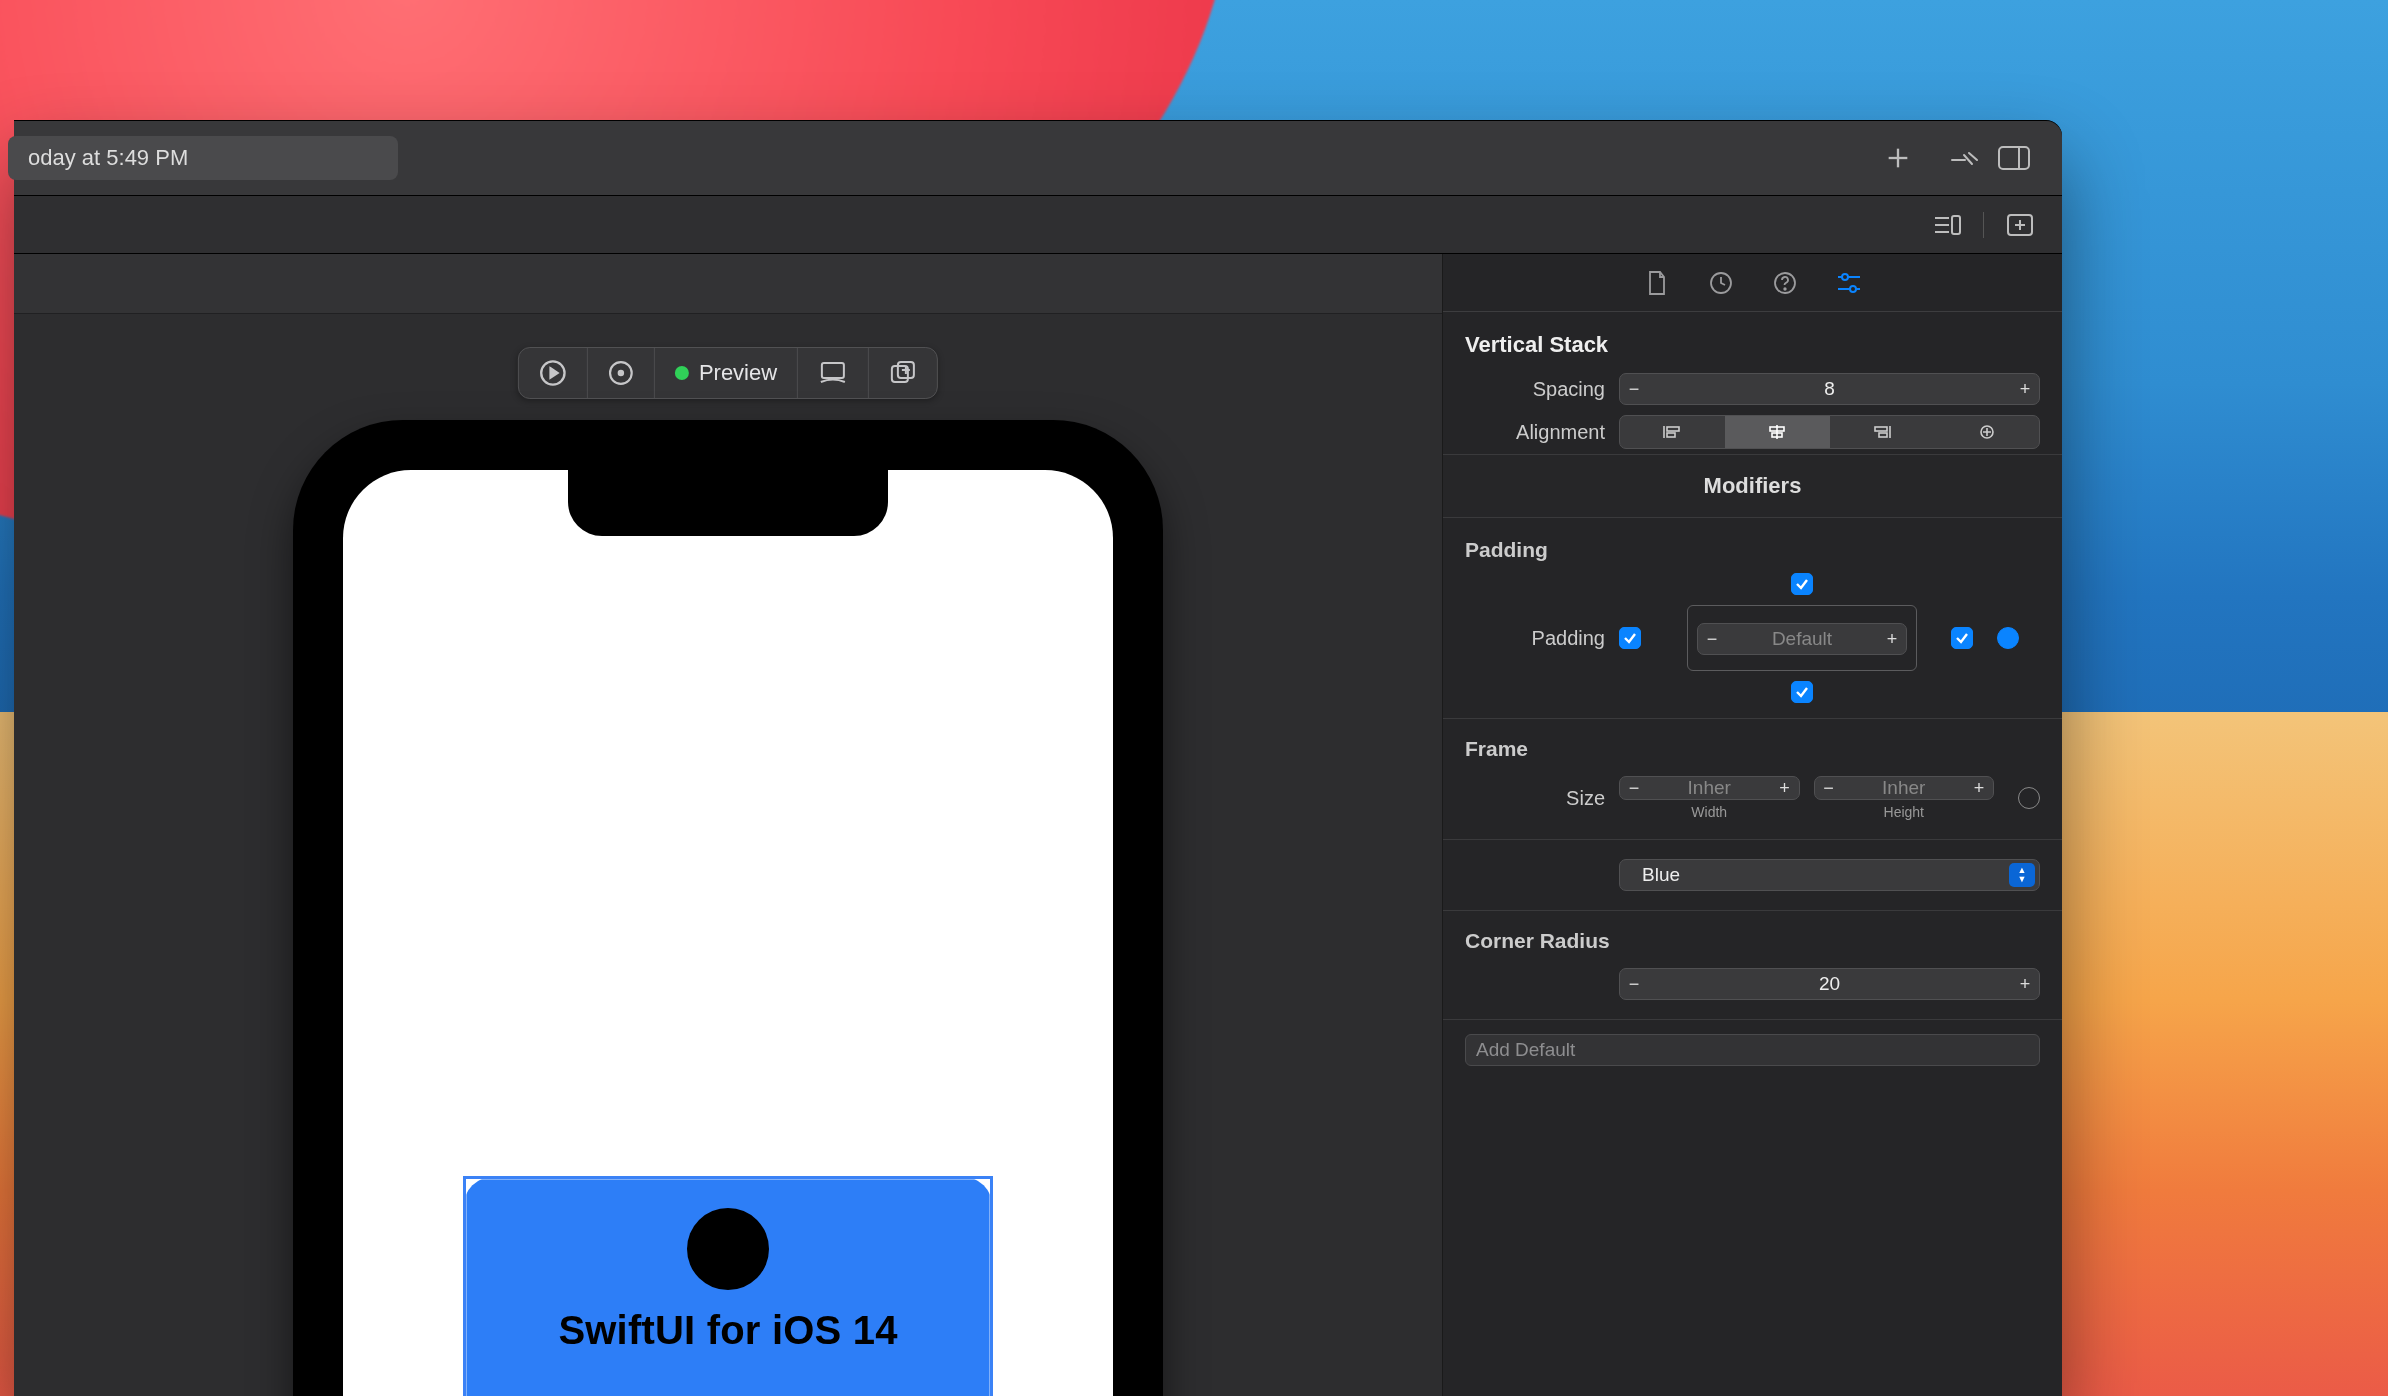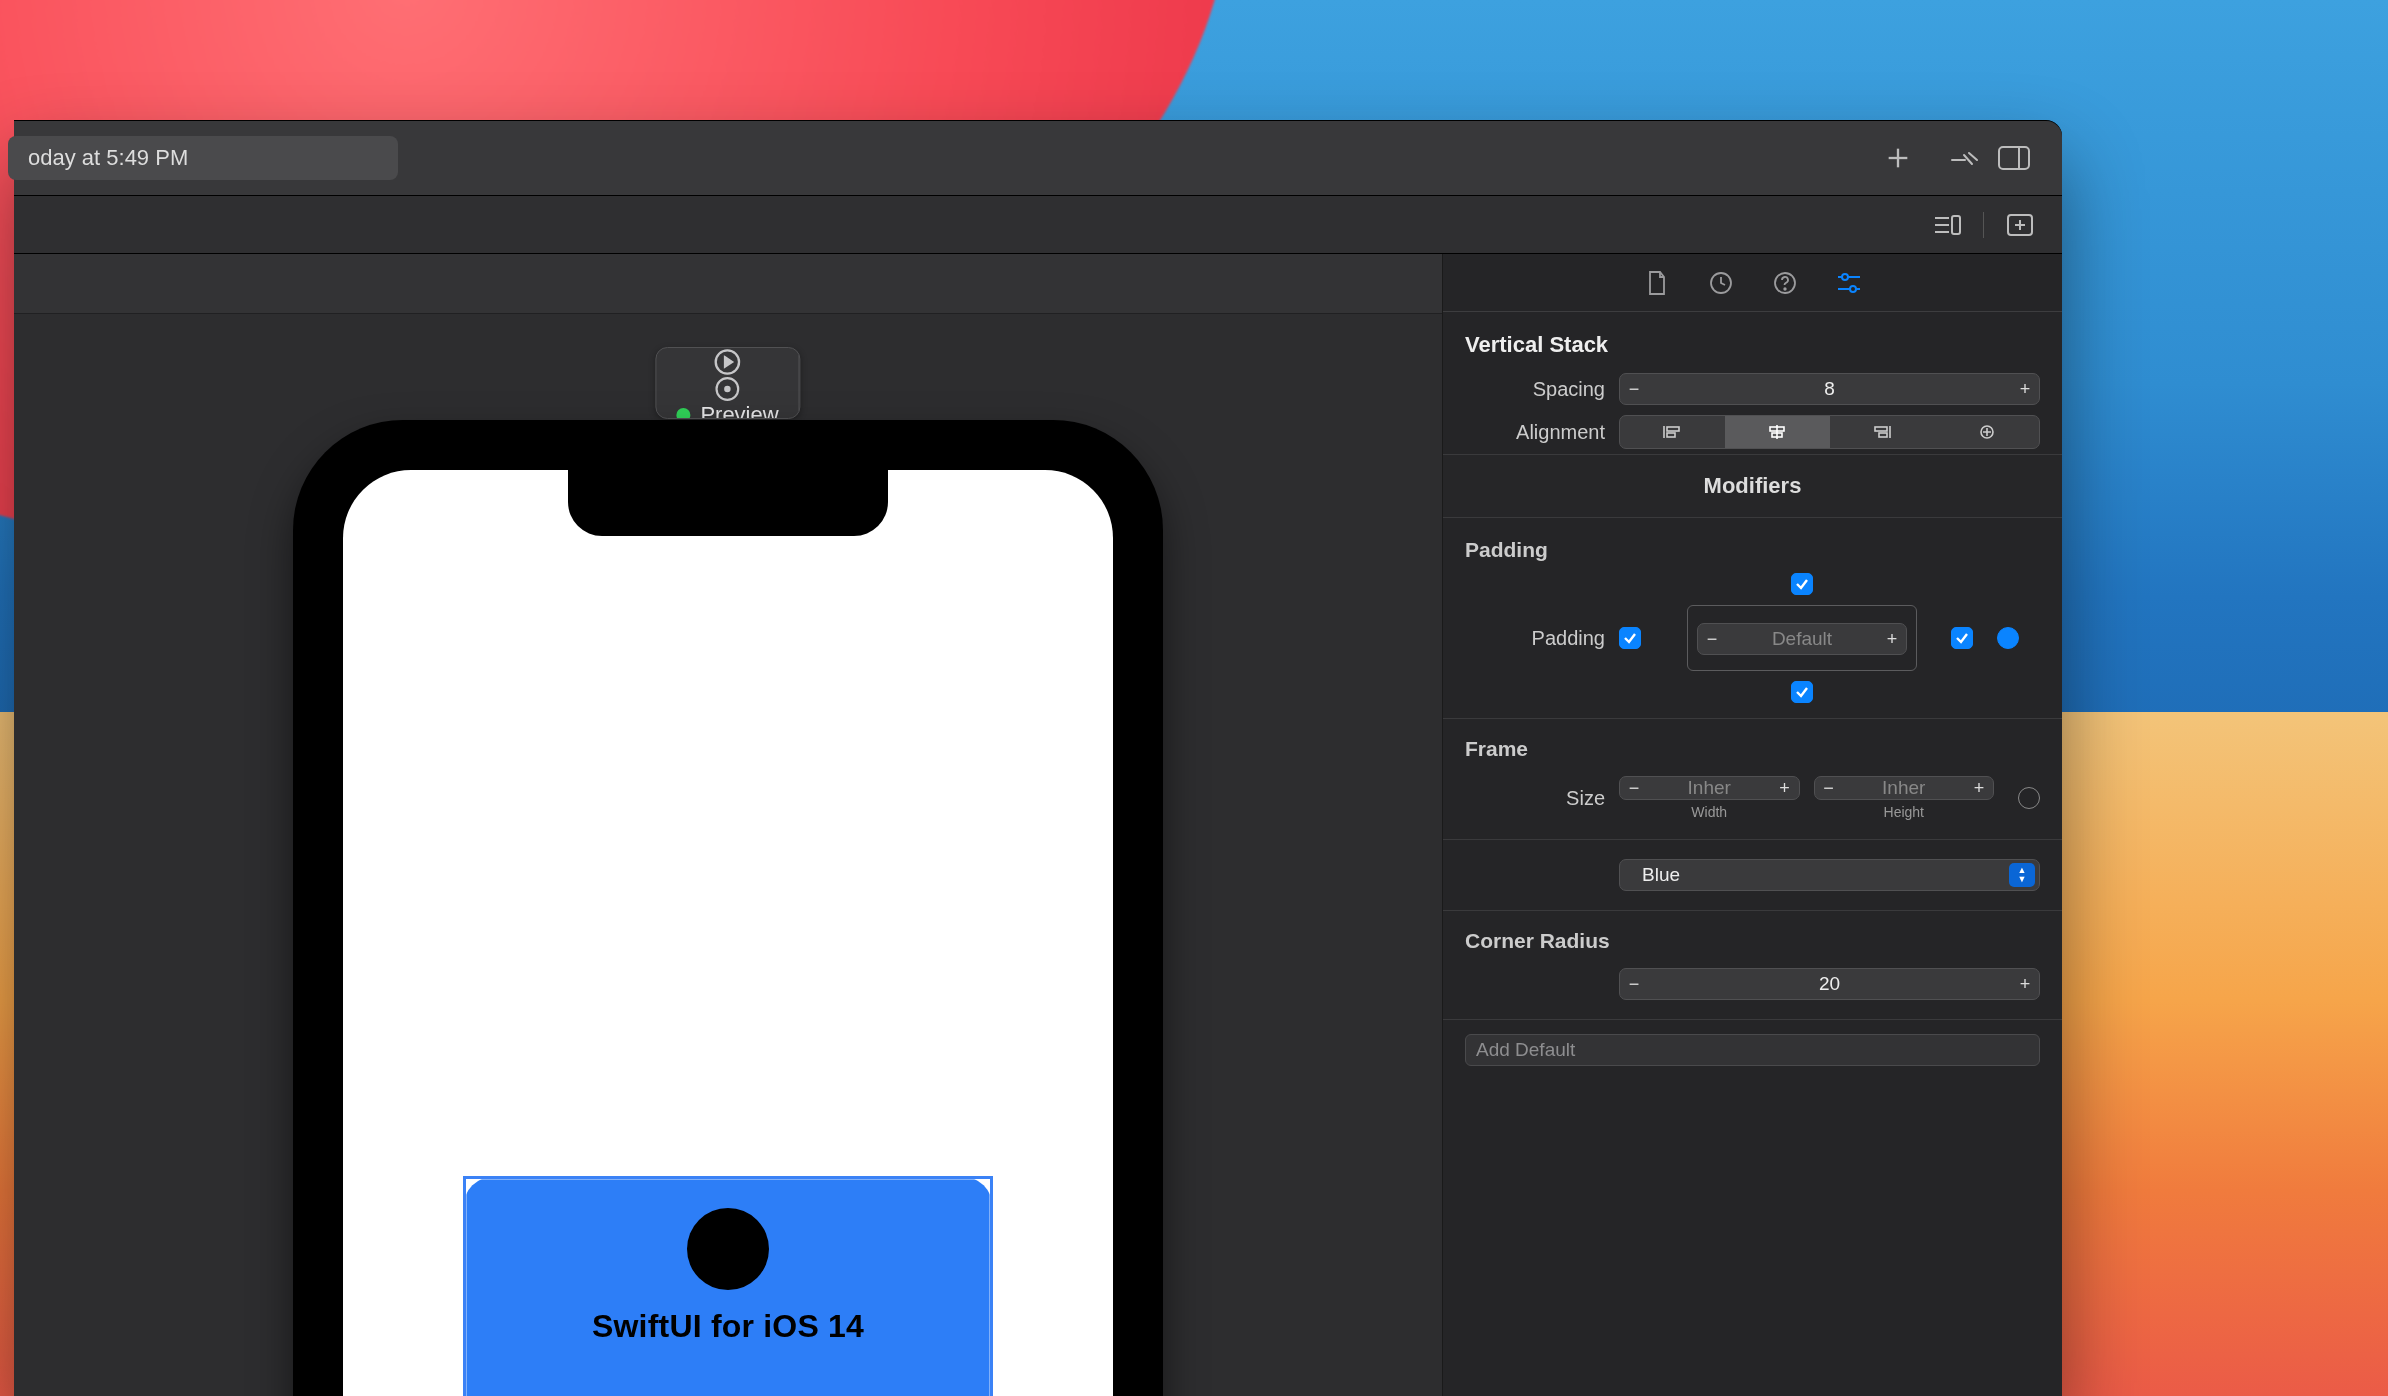--- a/index.html
+++ b/index.html
@@ -19,34 +19,34 @@
 
 .tabbar { height:58px; background:#2f2f31; border-bottom:1px solid #000; display:flex; align-items:center; padding-right:18px; }
 .tabbar .filler { flex:1; }
 .tabbar .divider { width:1px; height:26px; background:#555; margin:0 12px; }
 
 .contentrow { display:flex; height:calc(100% - 133px); }
 .canvaswrap { flex:1; background:#2d2d2f; position:relative; }
 
 .canvas-top { height:60px; background:#333335; border-bottom:1px solid #202022; }
 
-.floatbar { position:absolute; top:93px; left:50%; transform:translateX(-50%); background:#353537; border:1px solid #515153; border-radius:12px; height:72px; display:flex; align-items:stretch; overflow:hidden; box-shadow:0 2px 6px rgba(0,0,0,.3);flex-direction:column; }
+.floatbar { position:absolute; top:93px; left:50%; transform:translateX(-50%); background:#353537; border:1px solid #515153; border-radius:12px; height:52px; display:flex; align-items:stretch; overflow:hidden; box-shadow:0 2px 6px rgba(0,0,0,.3); }
 .floatbar .seg { display:flex; align-items:center; justify-content:center; padding:0 20px; color:#c6c6c8; border-right:1px solid #4d4d4f; cursor:pointer; }
 .floatbar .seg:last-child { border-right:none; }
 .floatbar .preview { gap:10px; color:#e5e5e7; font-size:22px; }
 .dot-green { width:14px; height:14px; border-radius:50%; background:#30d158; }
 
 .phone { position:absolute; top:166px; left:50%; transform:translateX(-50%); width:870px; height:1760px; background:#000; border-radius:110px; padding:50px; box-shadow:0 20px 40px rgba(0,0,0,.5); }
 .phone .screen { width:100%; height:100%; background:#fff; border-radius:68px; position:relative; overflow:hidden; }
 .notch { position:absolute; top:-2px; left:50%; transform:translateX(-50%); width:320px; height:68px; background:#000; border-radius:0 0 34px 34px; }
 
 .card { position:absolute; top:706px; left:50%; transform:translateX(-50%); width:530px; min-height:340px; background:#2d7ef7; border-radius:32px; display:flex; flex-direction:column; align-items:center; padding:32px 28px; gap:18px; }
 .selection-outline { position:absolute; top:706px; left:50%; transform:translateX(-50%); width:530px; height:340px; border:3px solid #3b82f6; border-radius:0; pointer-events:none; box-shadow:0 0 0 1px rgba(255,255,255,.4) inset; outline:1px dashed transparent; }
 .blackdot { width:82px; height:82px; border-radius:50%; background:#000; }
-.card h1 { color:#000; font-size:32px; font-weight:700; letter-spacing:.2px; white-space:nowrap; }
+.card h1 { color:#000; font-size:40px; font-weight:700; letter-spacing:.2px; white-space:nowrap; }
 
 .inspector { width:620px; background:#252527; display:flex; flex-direction:column; border-left:1px solid #1a1a1a; height:100%; }
 .insp-tabs { height:58px; display:flex; align-items:center; justify-content:center; gap:34px; border-bottom:1px solid #3d3d3f; }
 .insp-tab { width:30px; height:30px; color:#9b9b9d; display:flex; align-items:center; justify-content:center; cursor:pointer; }
 .insp-tab.active { color:#0a84ff; }
 .insp-body { flex:1; overflow-y:auto; }
 .sect-title { padding:20px 22px 10px; font-size:22px; font-weight:600; color:#eee; }
 .sect-title.sub { color:#ccc; font-size:21px; }
 .sect-title.center { text-align:center; font-size:22px; color:#ddd; padding:18px 0; border-top:1px solid #3a3a3c; border-bottom:1px solid #3a3a3c; background:#262628; }
 .proprow { display:flex; align-items:center; padding:5px 22px; gap:14px; }

